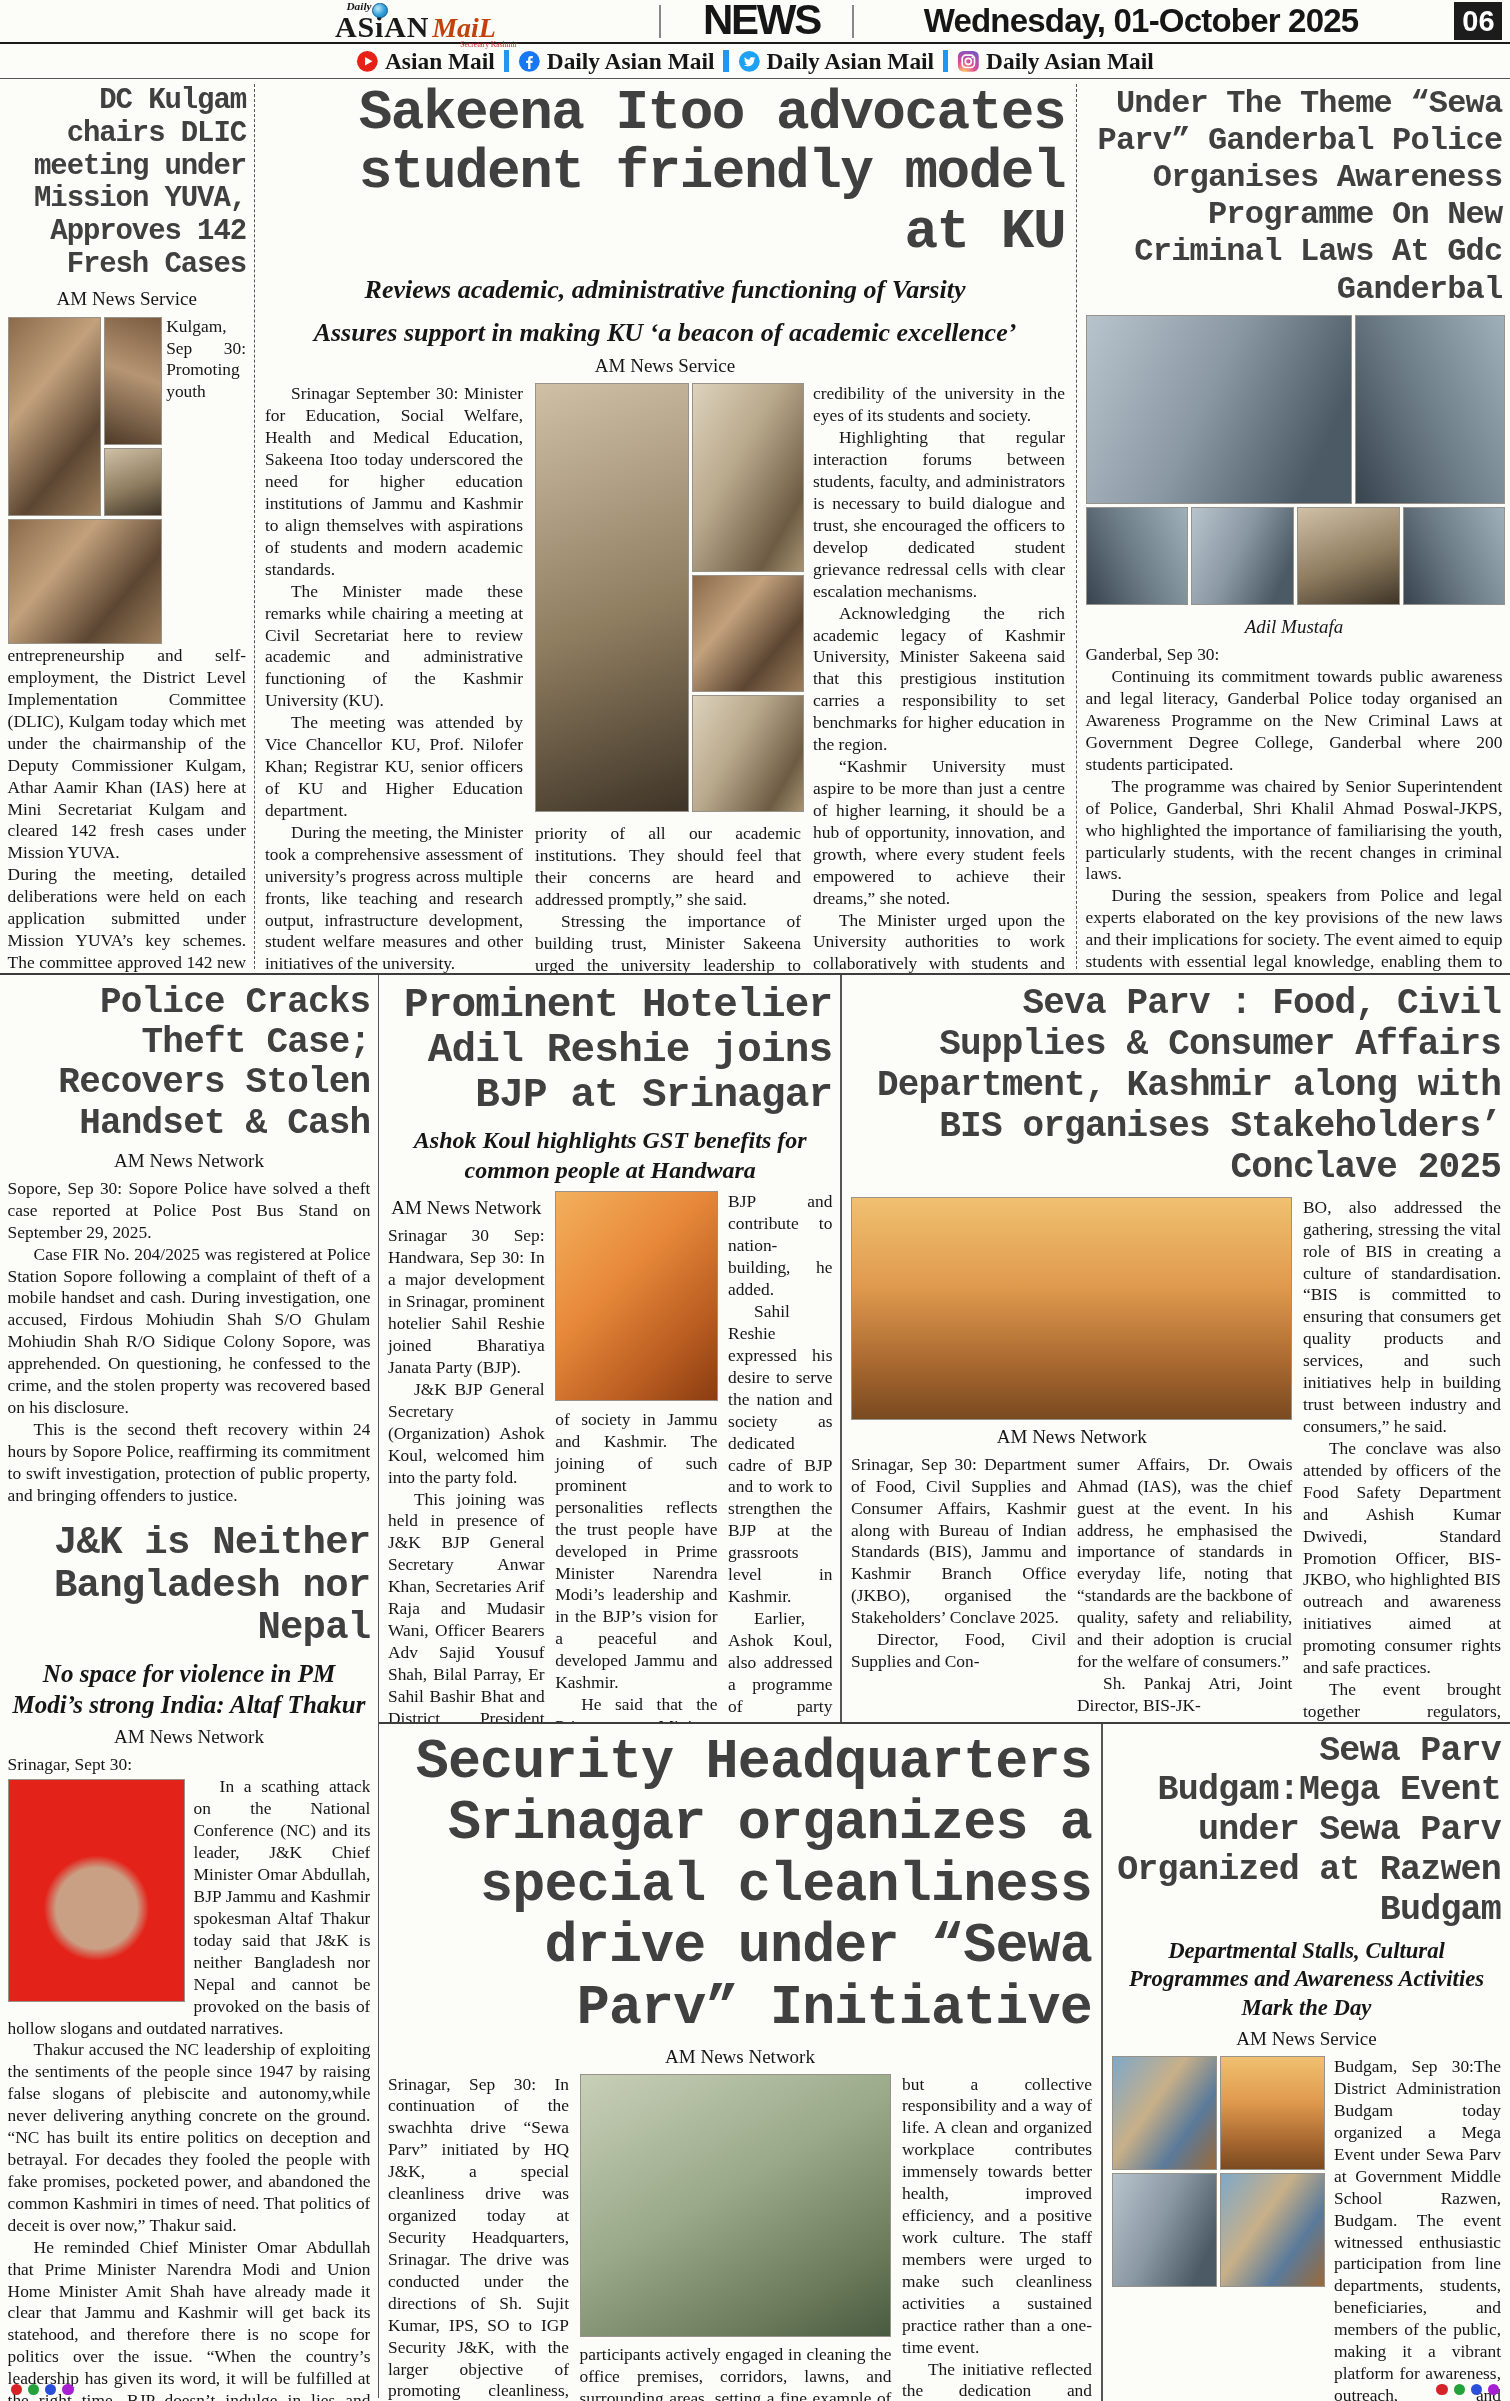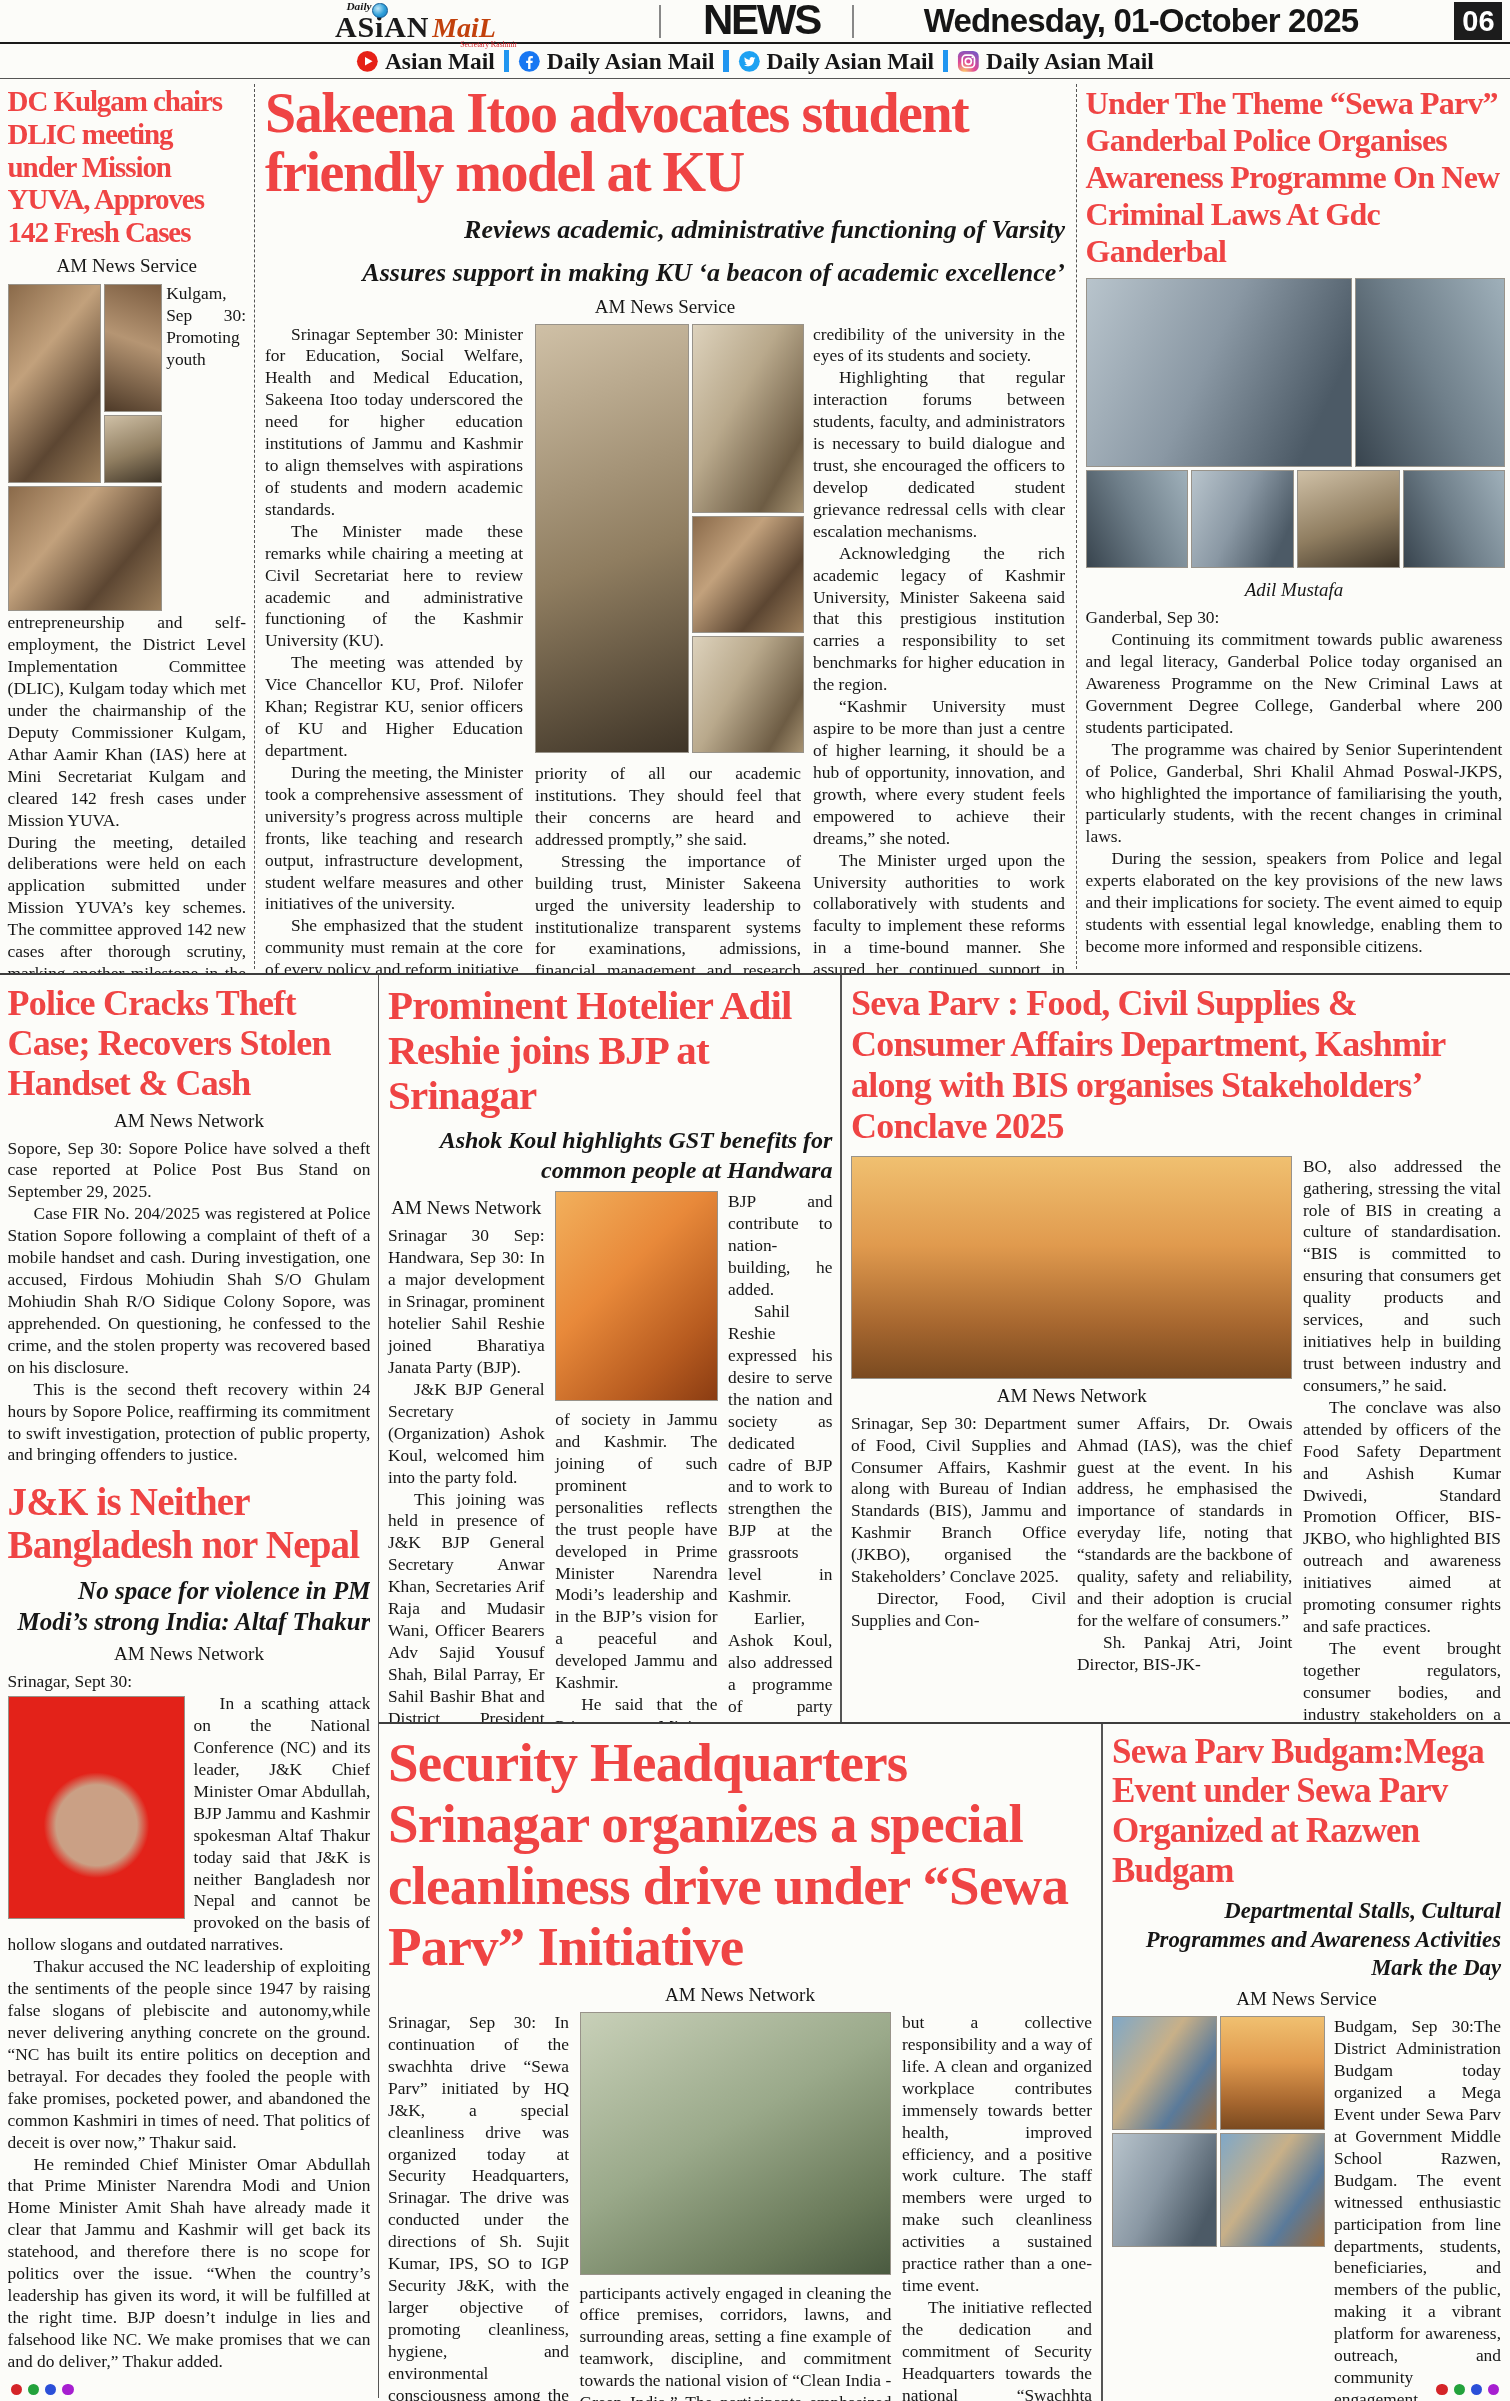--- a/index.html
+++ b/index.html
@@ -28,22 +28,22 @@
               display:flex; align-items:center; justify-content:center; }
 
   
   .social-bar { height:35px; display:flex; justify-content:center; align-items:center; border-bottom:1.5px solid #555; }
   .soc-item { display:flex; align-items:center; gap:6px; font-size:23.4px; font-weight:bold; }
   .soc-sep { width:5.3px; height:22.7px; margin:0 9px; }
   .icon-badge { width:22.7px; height:22.7px; display:inline-flex; align-items:center; justify-content:center; }
   .icon-badge svg { width:22.7px; height:22.7px; }
 
   
-  .hl { font-family:Liberation Serif, serif; font-weight:bold; text-align:left; letter-spacing:-0.8px; color:#ef4444; }
-  .subhead { font-style:italic; font-weight:bold; text-align:right; line-height:1.25; }
+  .hl { font-family:Liberation Mono, monospace; font-weight:bold; text-align:right; letter-spacing:-0.8px; color:#404040; }
+  .subhead { font-style:italic; font-weight:bold; text-align:center; line-height:1.25; }
   .byline { text-align:center; font-size:19px; margin:6px 0; }
   .byline.it { font-style:italic; }
   p.para { font-size:17.4px; line-height:1.26; text-align:justify; text-indent:26px; }
   p.para.nodent { text-indent:0; }
   section { overflow:hidden; }
 
   
   .vsep-dashed { width:0; border-left:1.5px dashed #555; margin:4.5px 1.5px; }
   .vsep { width:0; border-left:1.5px solid #555; }
   .band { display:flex; }

